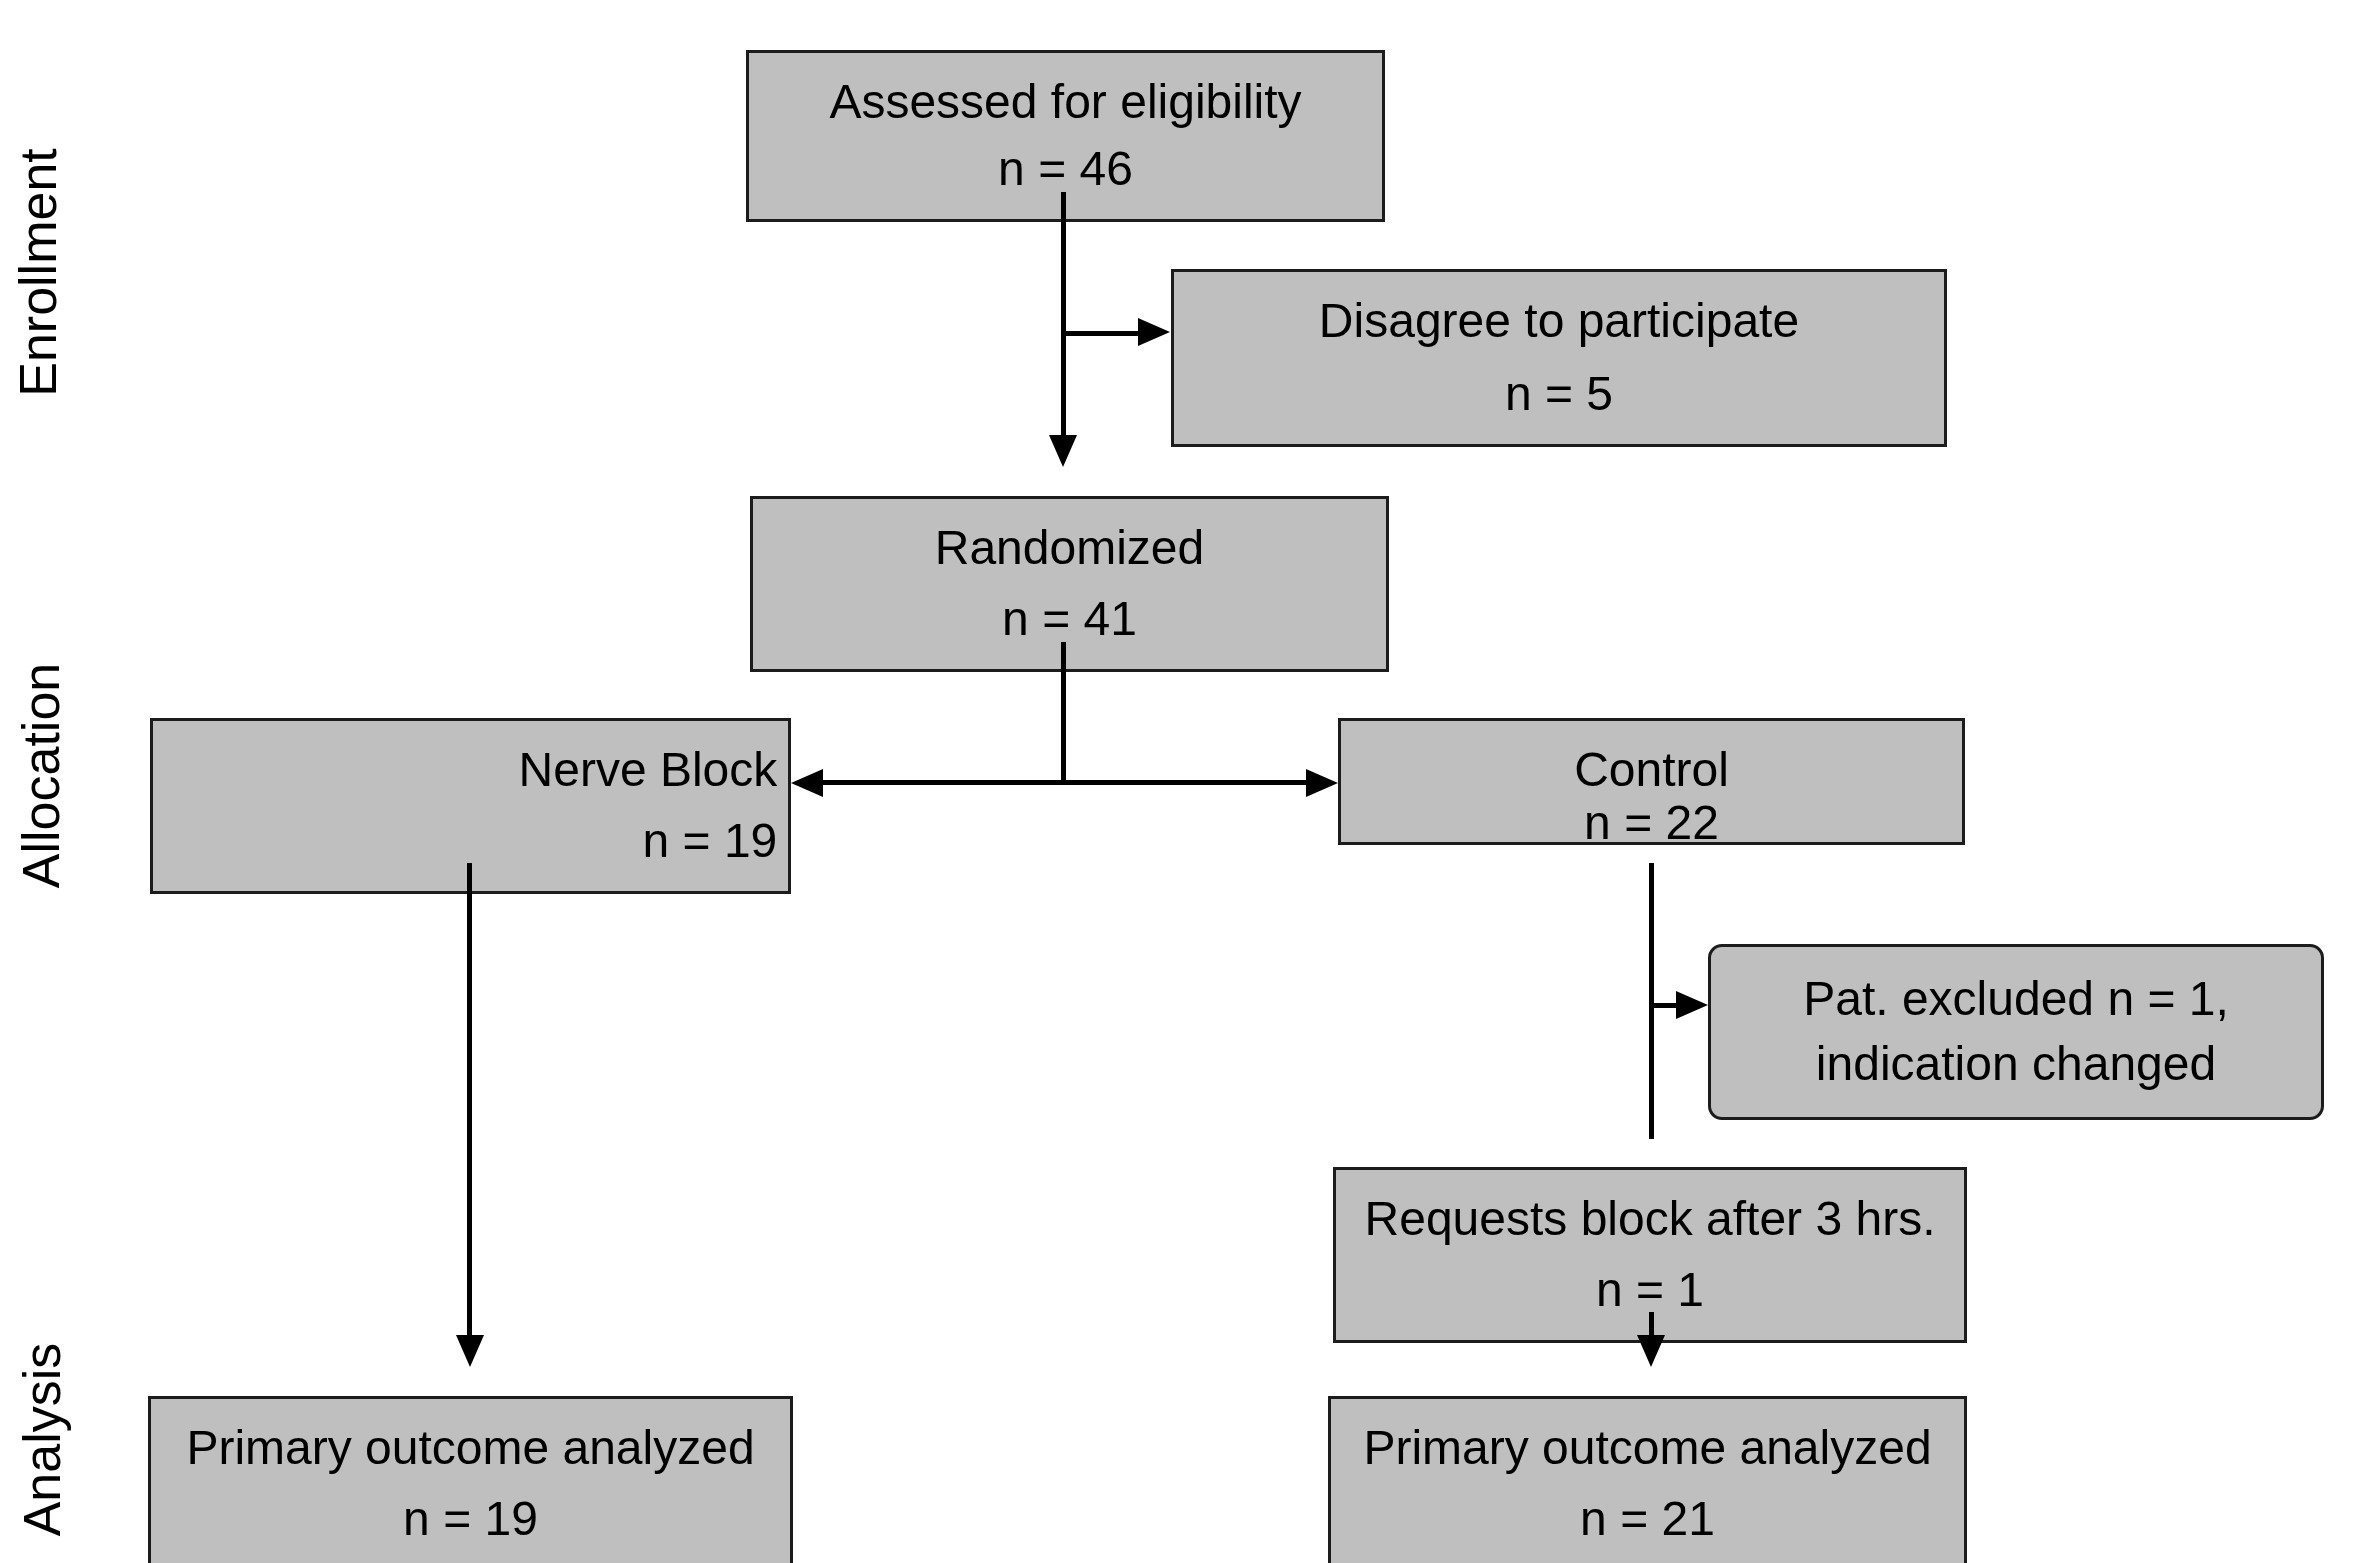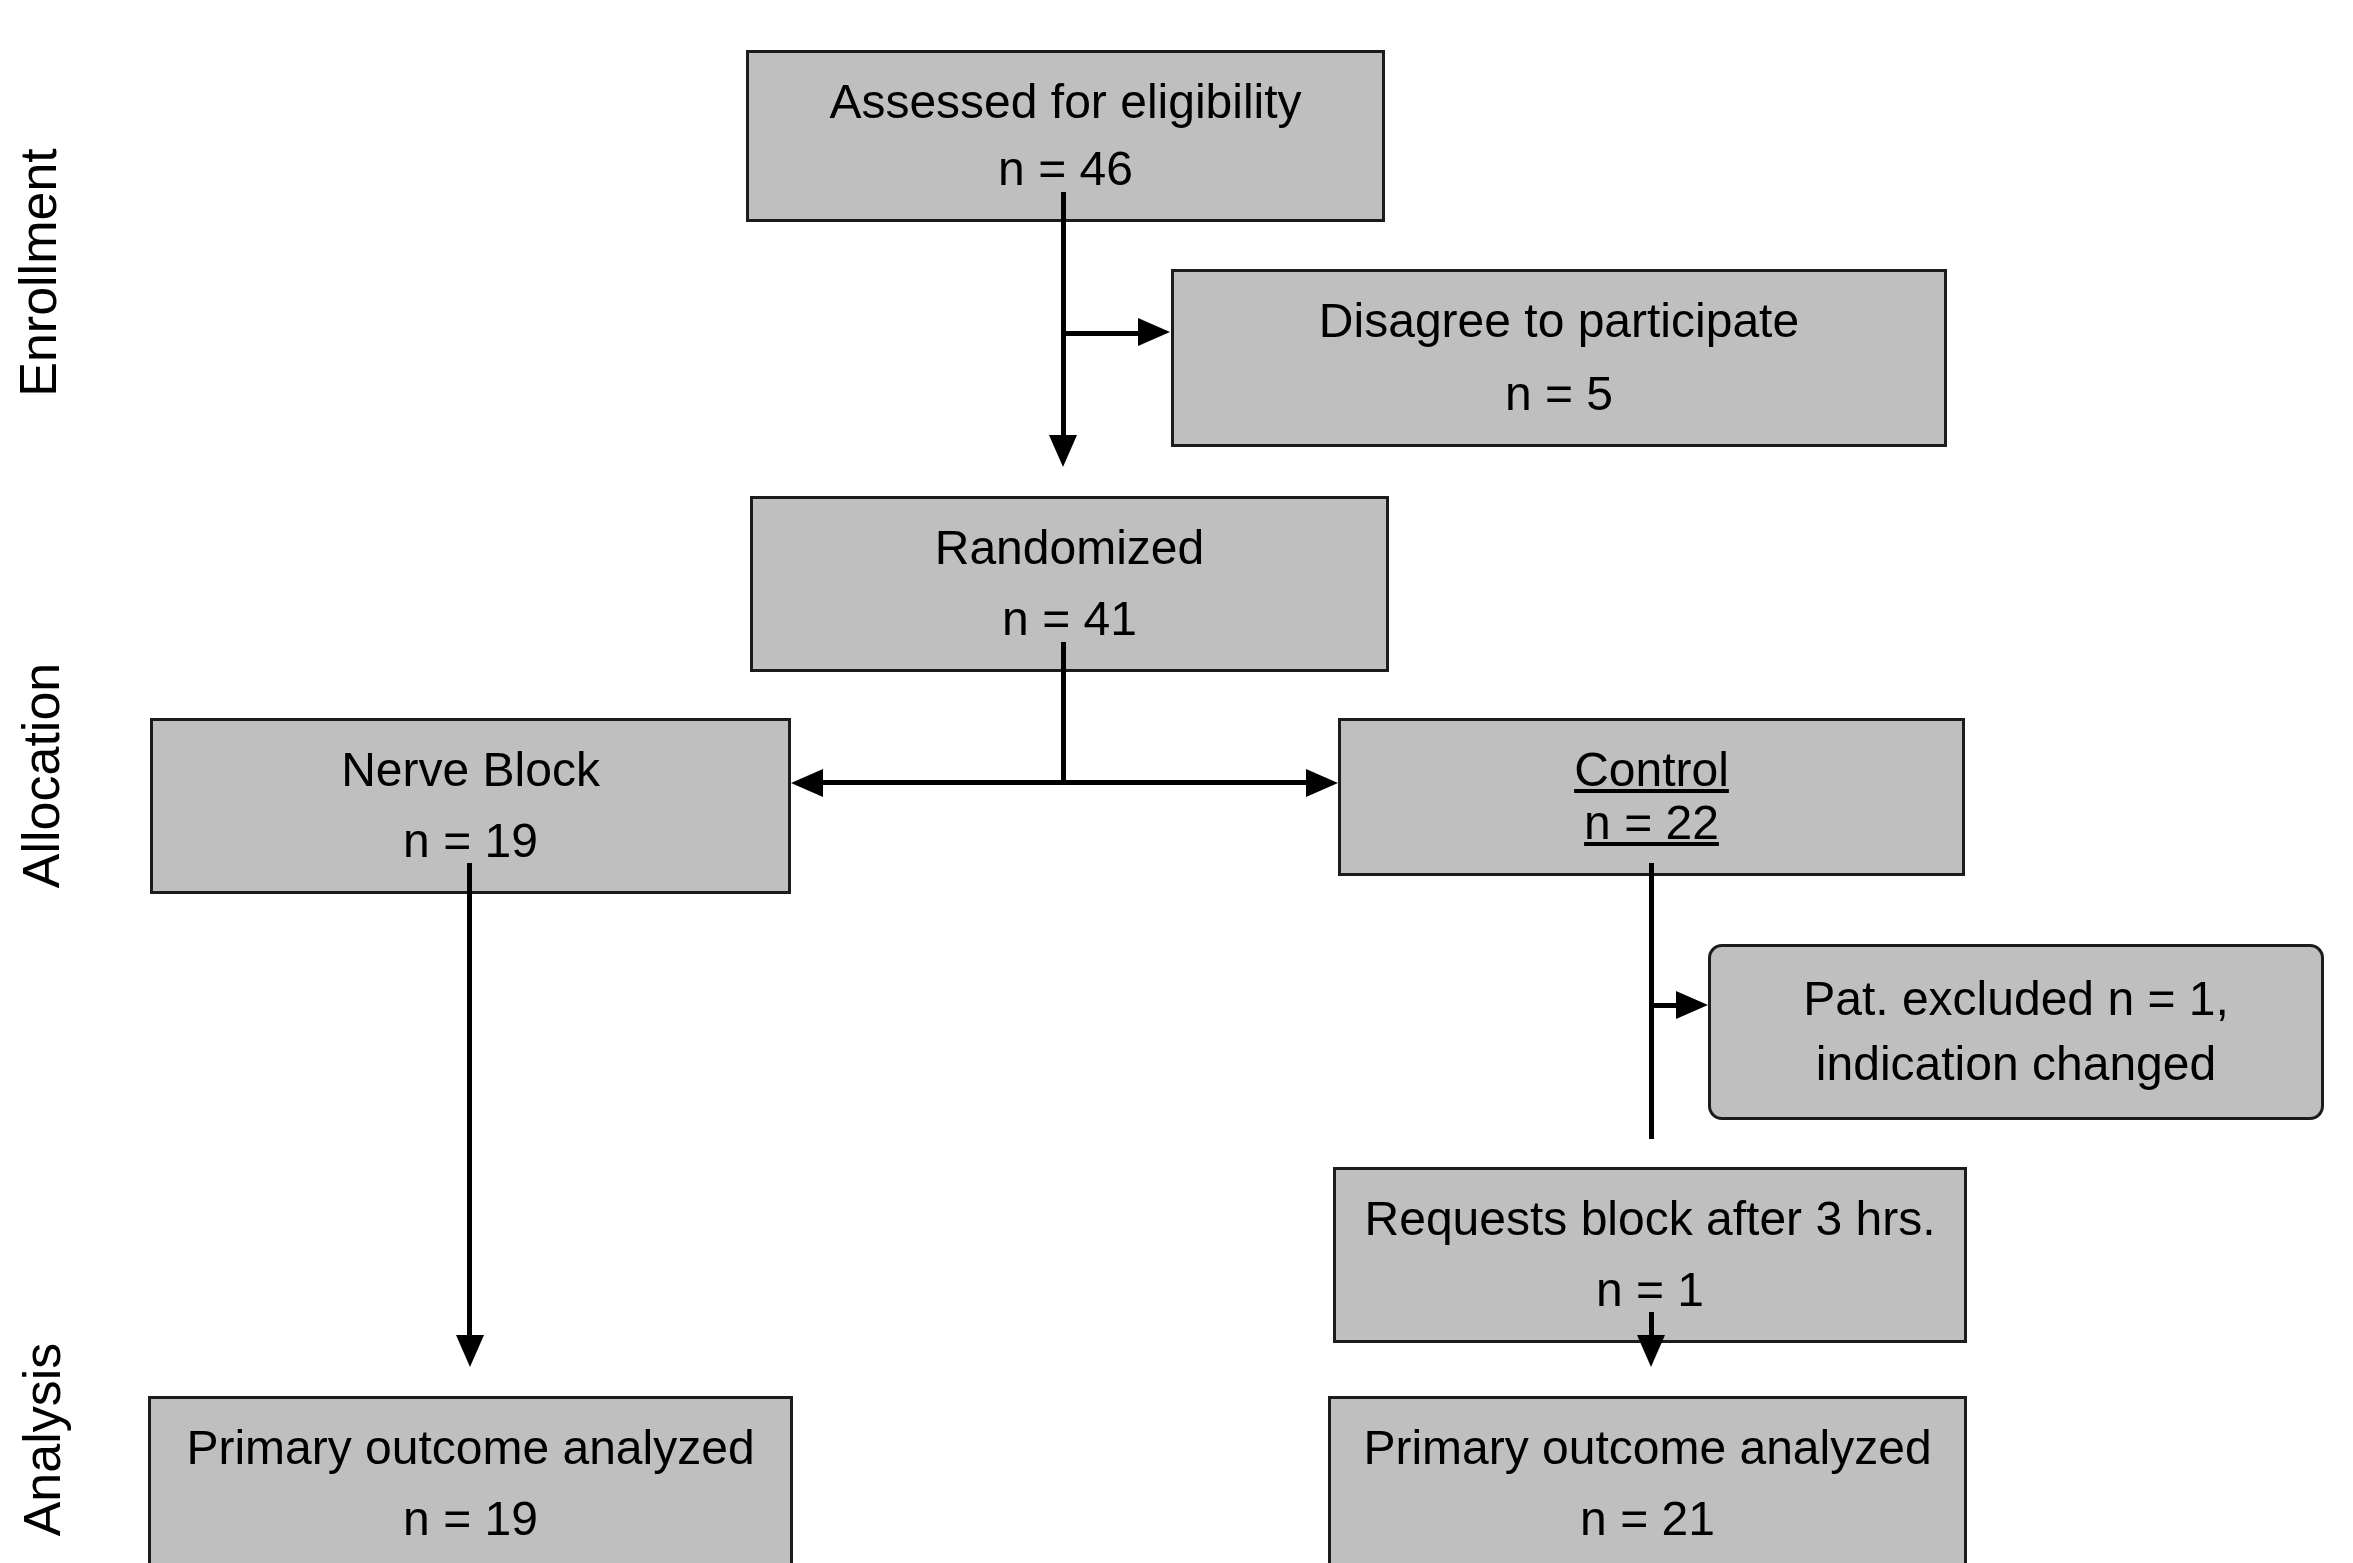--- a/index.html
+++ b/index.html
@@ -31,22 +31,22 @@
     font-size:48px;
     line-height:1.1;
     text-align:center;
     white-space:nowrap;
     margin-top:29px;
   }
   .box.tight{justify-content:center;padding:10.7px;line-height:1.35;border-radius:14px;}
   .b-assessed      {left:746px;  top:20.6px;   width:639px; height:172px;}
   .b-disagree      {left:1171px; top:240px;  width:776px; height:178px;}
   .b-randomized    {left:750px;  top:467px;  width:639px; height:176px;}
-  .b-nerve         {left:150px;  top:689px;  width:641px; height:176px;}
-  .b-control       {left:1338px; top:689px;  width:627px; height:158px;text-decoration:underline;}
+  .b-nerve         {left:150px;  top:689px;  width:641px; height:176px;align-items:flex-end;}
+  .b-control       {left:1338px; top:689px;  width:627px; height:127px;}
   .b-excluded      {left:1708px; top:915px; width:616px; height:176px;}
   .b-requests      {left:1333px; top:1138px; width:634px; height:176px;}
   .b-primary-left  {left:148px;  top:1367px; width:645px; height:176px;}
   .b-primary-right {left:1328px; top:1367px; width:639px; height:176px;}
   
   .vline{position:absolute;width:4.5px;background:var(--line);}
   .hline{position:absolute;height:4.5px;background:var(--line);}
   .l-assessed-randomized {left:1061px;top:192px;height:250px;}
   .l-branch-disagree     {left:1062px;top:331px;width:82px;}
   .l-randomized-junction {left:1061px;top:642px;height:141px;}

